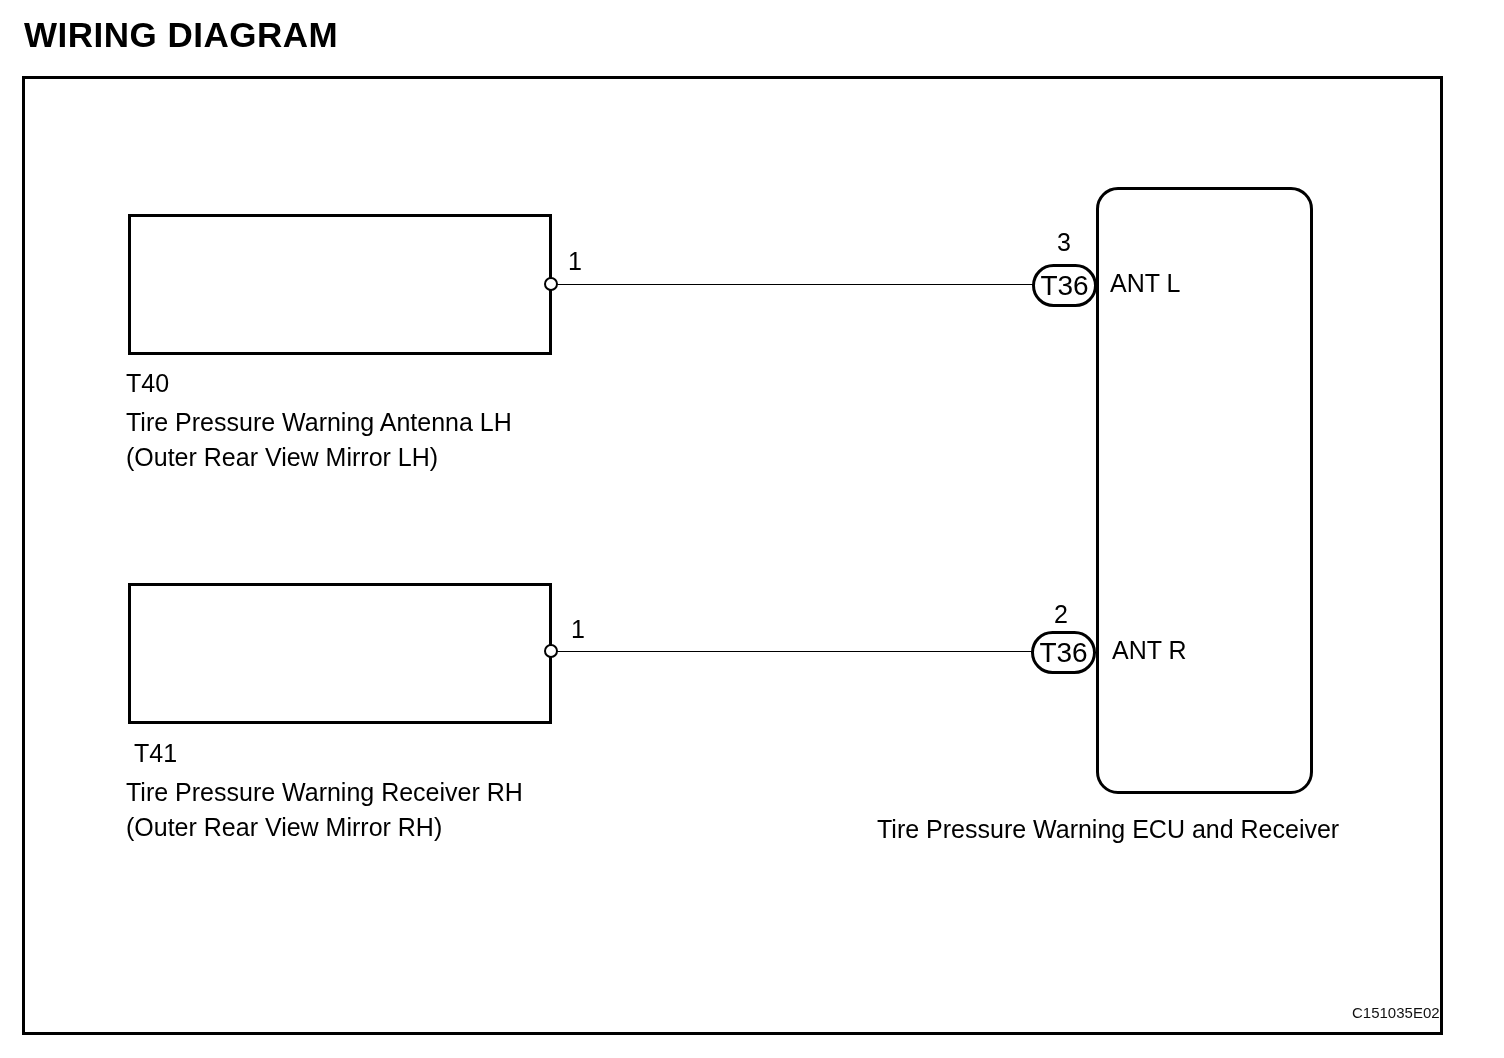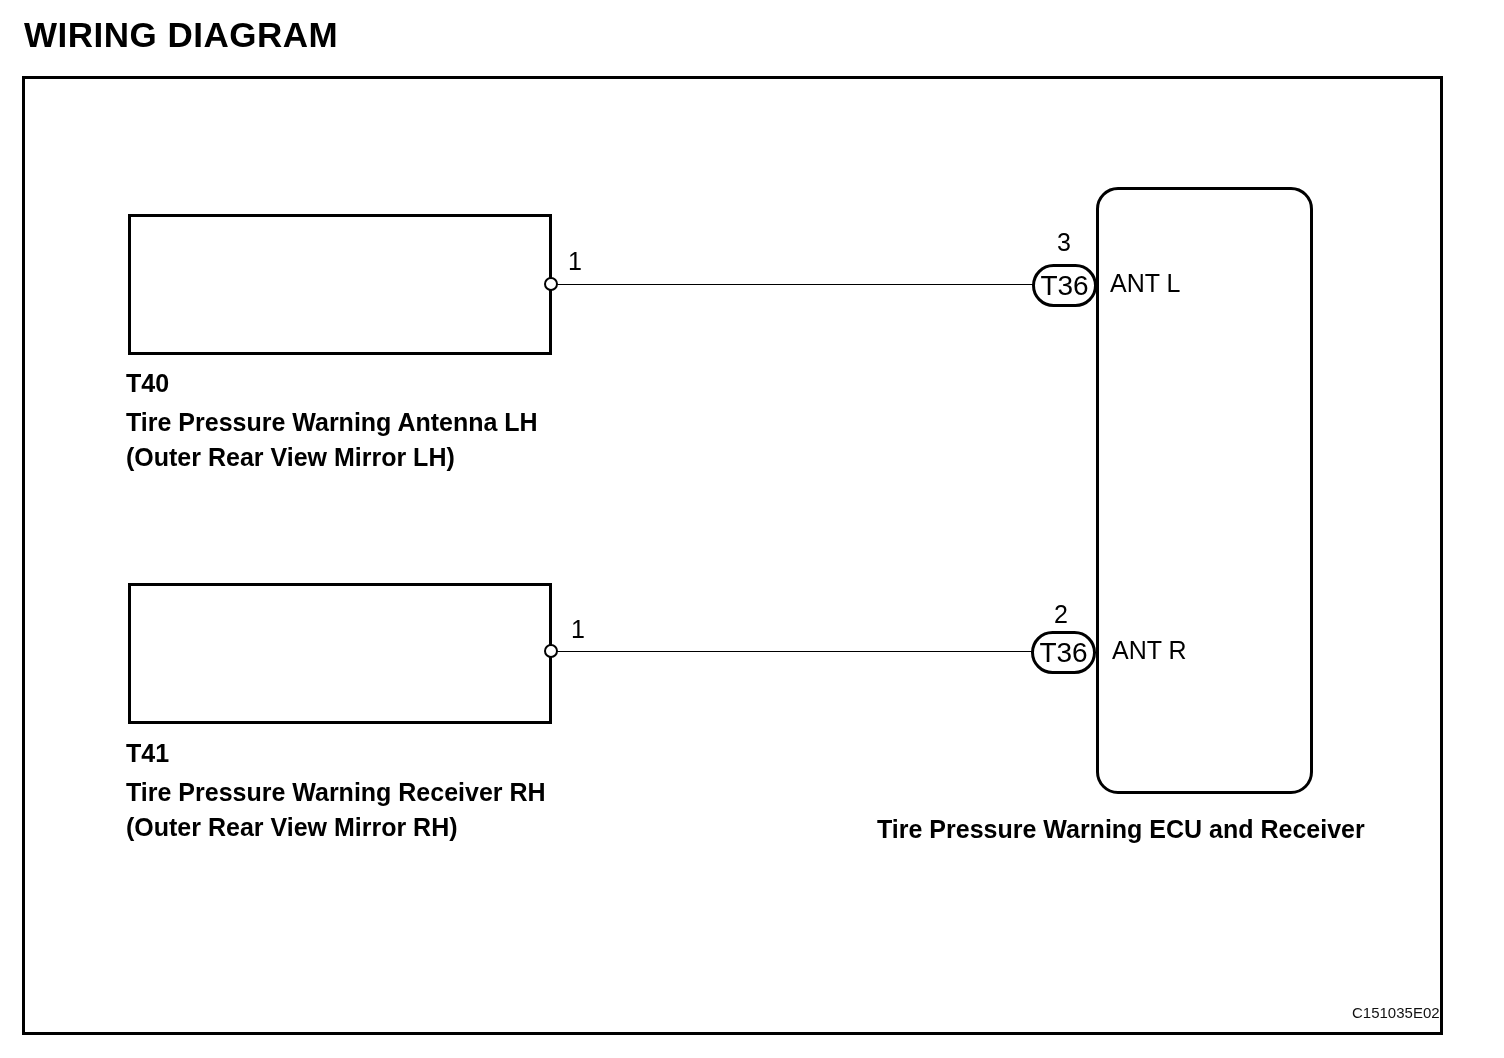--- a/index.html
+++ b/index.html
@@ -109,26 +109,25 @@
     white-space: nowrap;
   }
   .port-ant-l { left: 1110px; top: 270px; }
   .port-ant-r { left: 1112px; top: 637px; }
   .caption {
     position: absolute;
     font-size: 25px;
     line-height: 1.15;
     color: #000000;
     white-space: nowrap;
-    font-weight: bold;
   }
   .t40-id    { left: 126px; top: 369px; }
   .t40-line1 { left: 126px; top: 408px; }
   .t40-line2 { left: 126px; top: 443px; }
-  .t41-id    { left: 126px; top: 739px; text-align: center; }
+  .t41-id    { left: 134px; top: 739px; text-align: center; }
   .t41-line1 { left: 126px; top: 778px; }
   .t41-line2 { left: 126px; top: 813px; }
   .ecu-caption { left: 877px; top: 815px; }
   .fig-code {
     position: absolute;
     left: 1352px;
     top: 1004px;
     font-size: 15px;
     color: #111111;
     white-space: nowrap;

